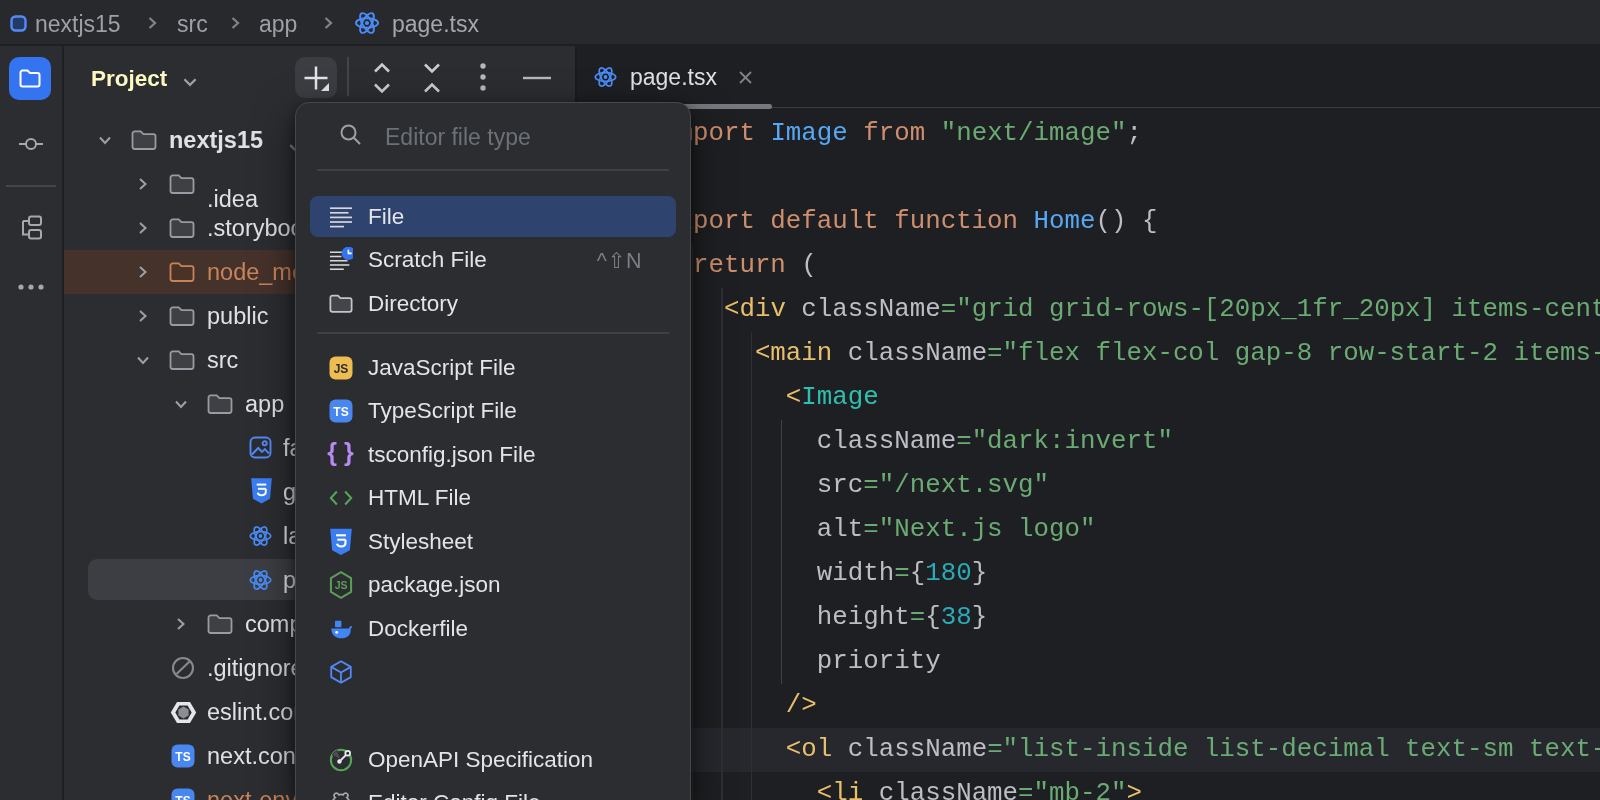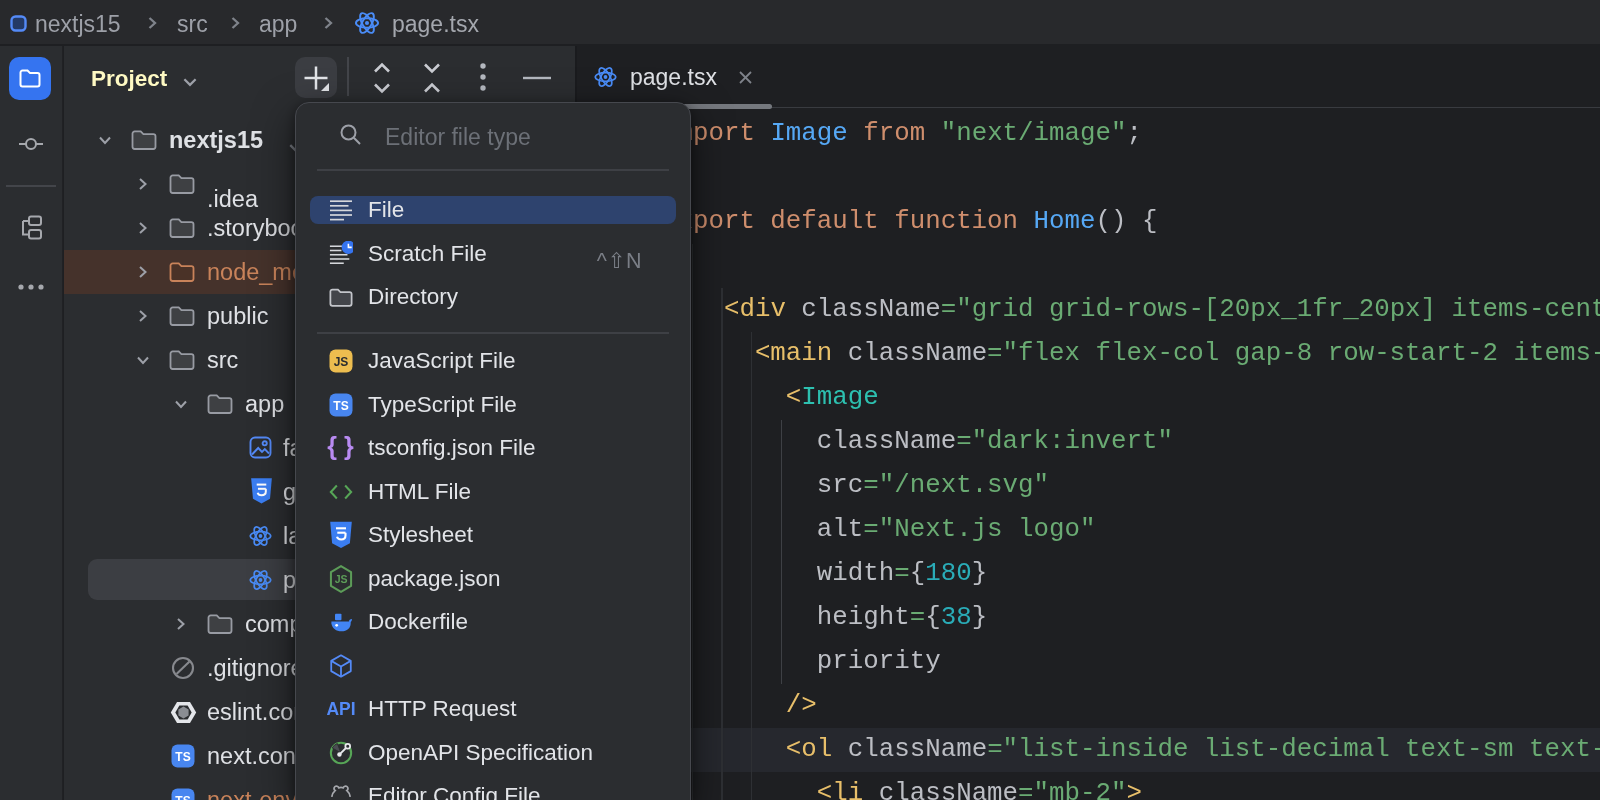--- a/index.html
+++ b/index.html
@@ -13,21 +13,21 @@
   #panel { left:64px; top:46px; width:511px; height:754px; background:#2B2D30; }
   #editor { left:575px; top:46px; width:1025px; height:754px; background:#1E1F22; border-left:2px solid #1A1B1E; overflow:hidden; }
   
   .bc { color:#9DA0A8; font-size:23px; }
   
   .trow { position:absolute; height:44px; display:flex; align-items:center; color:#DFE1E5; font-size:23.5px; white-space:nowrap; }
   .chev { position:absolute; width:16px; height:16px; }
   
   #popup { left:295px; top:102px; width:395.5px; height:700px; background:#2B2D30; border:1px solid #46484E;
            border-radius:14px 14px 0 0; box-shadow:0 14px 40px rgba(0,0,0,.55), 0 3px 12px rgba(0,0,0,.4); overflow:hidden; }
-  .prow { position:absolute; left:14px; width:366px; height:28px; border-radius:8px; display:flex; align-items:center; color:#E2E4E8; font-size:22.5px; }
+  .prow { position:absolute; left:14px; width:366px; height:41px; border-radius:8px; display:flex; align-items:center; color:#E2E4E8; font-size:22.5px; }
   .prow .ic { position:absolute; left:19px; width:24px; height:30px; display:flex; align-items:center; justify-content:center; }
   .prow .lb { position:absolute; left:58px; }
   .pdiv { position:absolute; left:21px; width:352px; height:1.5px; background:#3E4045; }
   
   .cl { position:absolute; left:85px; height:44px; line-height:44px; font-family:"Liberation Mono", monospace;
         font-size:25.8px; white-space:pre; color:#BCBEC4; }
   .kw { color:#CF8E6D; } .id { color:#56A8F5; } .st { color:#6AAB73; } .tg { color:#E8BF6A; }
   .at { color:#BCBEC4; } .cp { color:#2DC0B0; } .nu { color:#2AACB8; } .eq { color:#6AAB73; }
 </style>
 </head>
@@ -296,20 +296,21 @@
 
   <div class="abs" style="left:0;top:682px;width:1025px;height:44px;background:#26282E"></div>
 
   <div class="abs" style="left:114.5px;top:198px;width:1.5px;height:556px;background:#2E3034"></div>
   <div class="abs" style="left:144px;top:242px;width:1.5px;height:512px;background:#2E3034"></div>
   <div class="abs" style="left:173.5px;top:286px;width:1.5px;height:468px;background:#2E3034"></div>
   <div class="abs" style="left:203.5px;top:374px;width:1.5px;height:264px;background:#3E4045"></div>
 
   <div class="cl" style="top:66px"><span class="kw">import</span> <span class="id">Image</span> <span class="kw">from</span> <span class="st">"next/image"</span>;</div>
   <div class="cl" style="top:154px"><span class="kw">export default function</span> <span class="id">Home</span>() {</div>
+  <div class="cl" style="top:198px">  <span class="kw">return</span> (</div>
   <div class="cl" style="top:242px">    <span class="tg">&lt;div</span> <span class="at">className</span><span class="eq">=</span><span class="st">"grid grid-rows-[20px_1fr_20px] items-center justify-items-center min-h-screen p-8 pb-20 gap-16 sm:p-20"</span></div>
   <div class="cl" style="top:286px">      <span class="tg">&lt;main</span> <span class="at">className</span><span class="eq">=</span><span class="st">"flex flex-col gap-8 row-start-2 items-center sm:items-start"</span></div>
   <div class="cl" style="top:330px">        <span class="tg">&lt;</span><span class="cp">Image</span></div>
   <div class="cl" style="top:374px">          <span class="at">className</span><span class="eq">=</span><span class="st">"dark:invert"</span></div>
   <div class="cl" style="top:418px">          <span class="at">src</span><span class="eq">=</span><span class="st">"/next.svg"</span></div>
   <div class="cl" style="top:462px">          <span class="at">alt</span><span class="eq">=</span><span class="st">"Next.js logo"</span></div>
   <div class="cl" style="top:506px">          <span class="at">width</span><span class="eq">=</span>{<span class="nu">180</span>}</div>
   <div class="cl" style="top:550px">          <span class="at">height</span><span class="eq">=</span>{<span class="nu">38</span>}</div>
   <div class="cl" style="top:594px">          <span class="at">priority</span></div>
   <div class="cl" style="top:638px">        <span class="tg">/&gt;</span></div>
@@ -439,26 +440,20 @@
   <div class="prow" style="top:548.5px">
     <span class="ic">
         <svg width="27" height="28" viewBox="0 0 27 28">
           <g fill="none" stroke="#548AF7" stroke-width="2">
             <polygon points="13.5,2 24.5,8.25 24.5,19.75 13.5,26 2.5,19.75 2.5,8.25" stroke-linejoin="round"></polygon>
             <path d="M2.5 8.25 L13.5 14.5 L24.5 8.25 M13.5 14.5 V26"></path>
           </g>
         </svg>
       </span>
   </div>
-  <div class="prow" style="top:592px">
-    <span class="ic">
-        <span style="color:#548AF7;font-size:17.5px;font-weight:bold">API</span>
-      </span>
-    <span class="lb">HTTP Request</span>
-  </div>
   <div class="prow" style="top:636px">
     <span class="ic">
         <svg width="26" height="26" viewBox="0 0 26 26">
           <circle cx="13" cy="13" r="11" fill="none" stroke="#57A657" stroke-width="2.2"></circle>
           <path d="M13 13 L3.5 7.5 A11 11 0 0 1 9 2.7 z" fill="#4A4D52" stroke="#2B2D30" stroke-width="1"></path>
           <line x1="12" y1="14" x2="19.5" y2="6.5" stroke="#E8EAED" stroke-width="2"></line>
           <circle cx="20.3" cy="5.7" r="2.6" fill="#2B2D30" stroke="#E8EAED" stroke-width="1.9"></circle>
           <circle cx="11.3" cy="14.7" r="2.4" fill="#E8EAED"></circle>
         </svg>
       </span>

